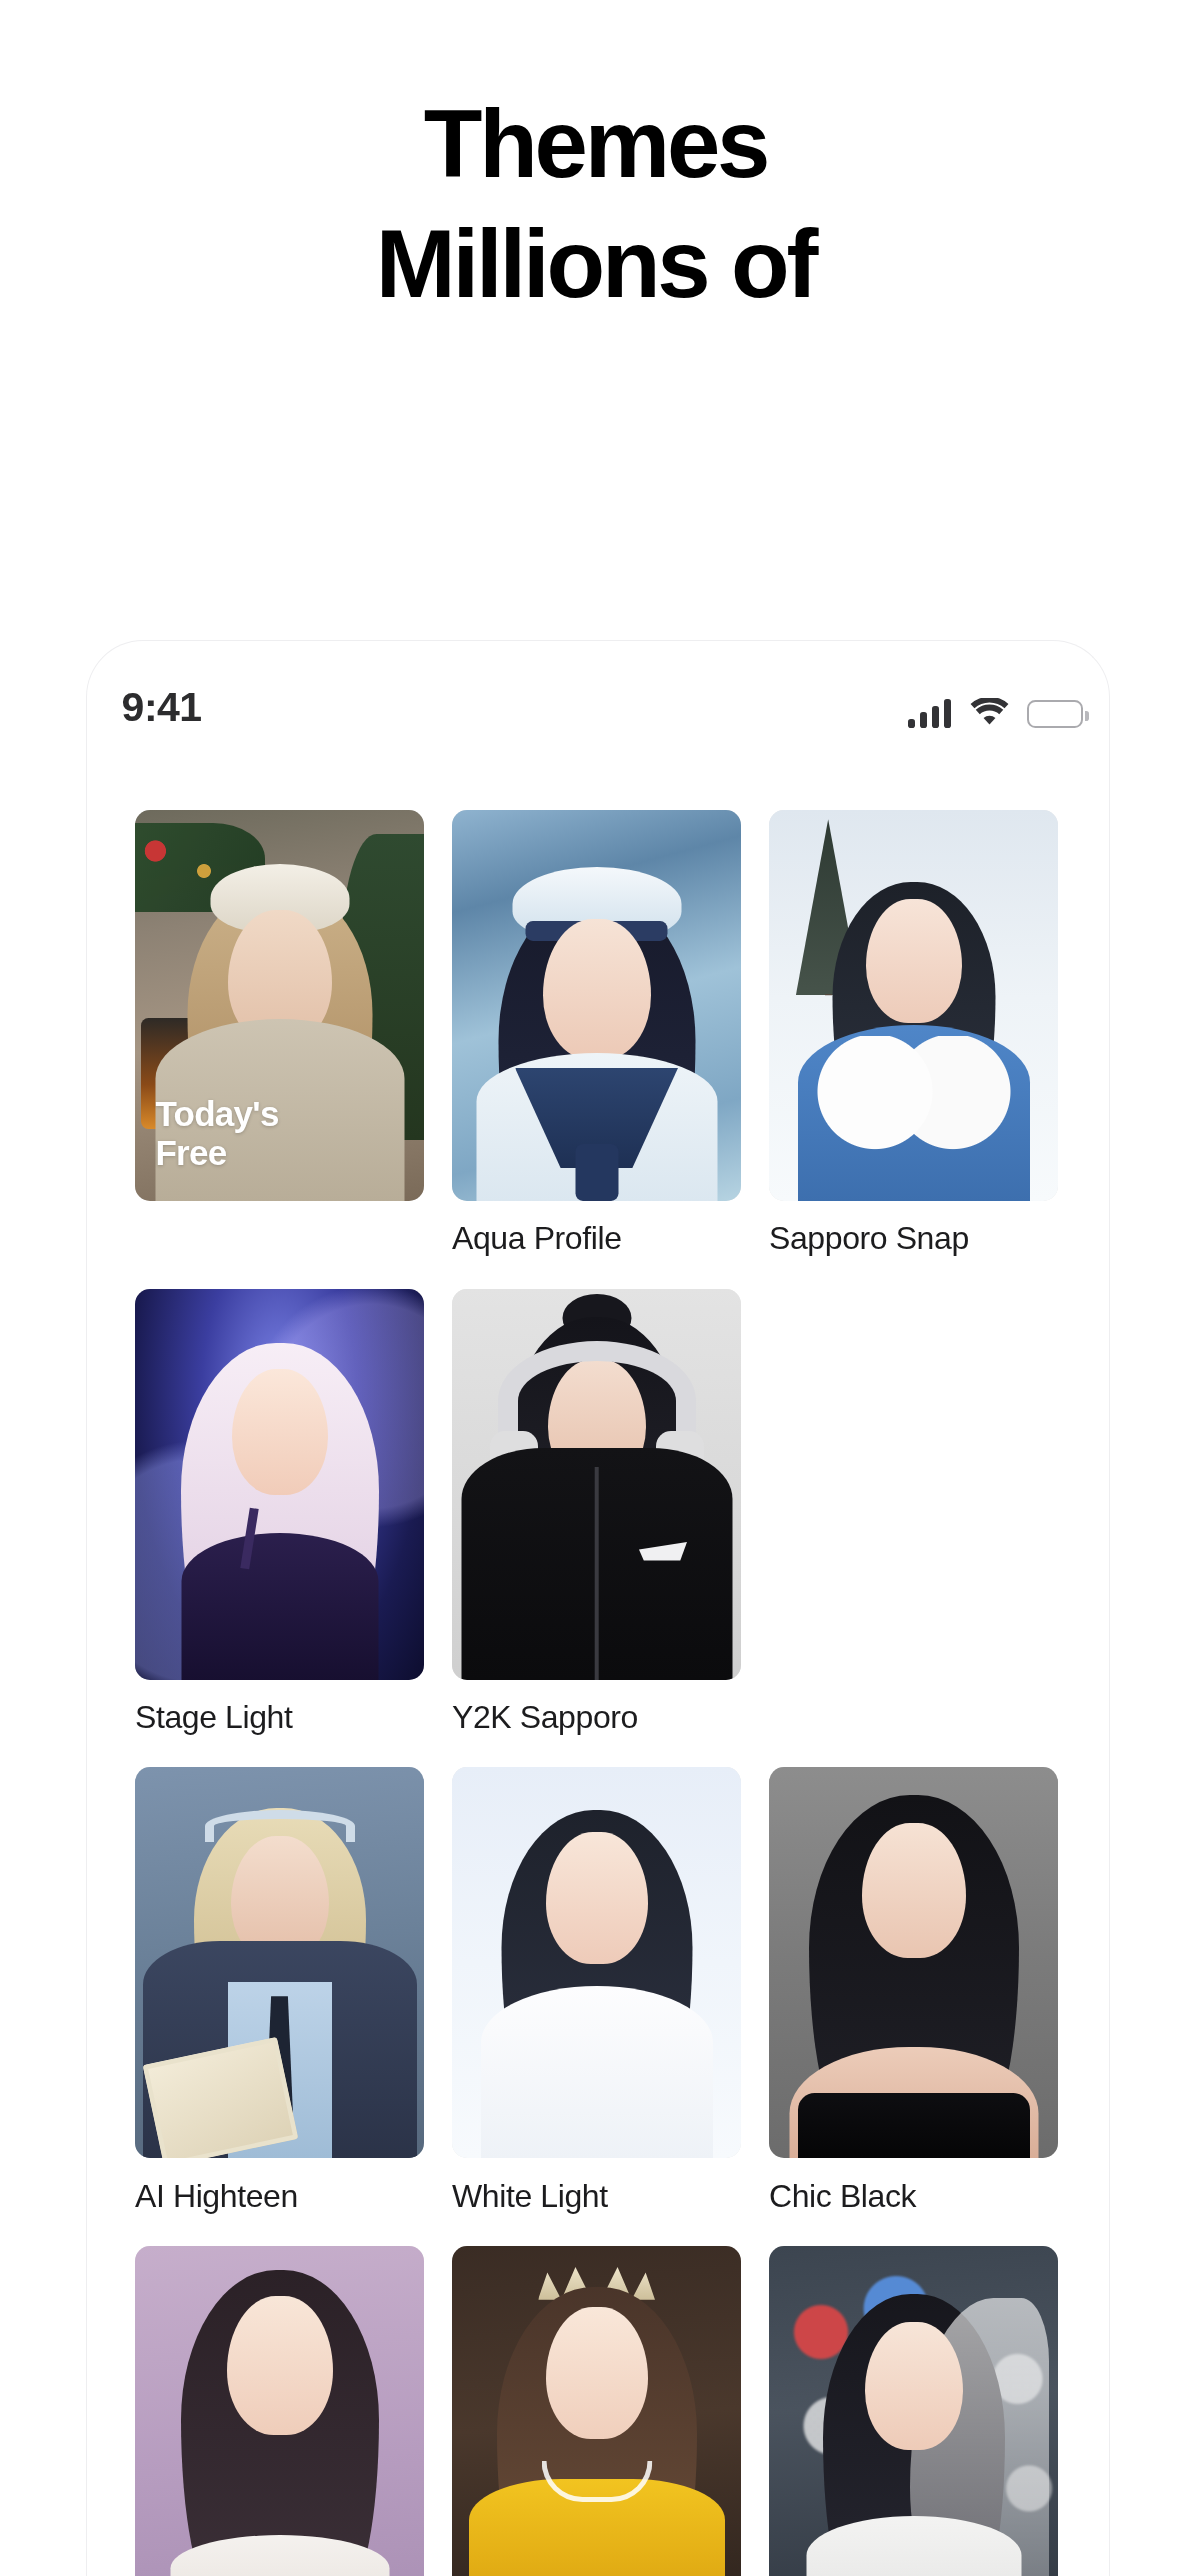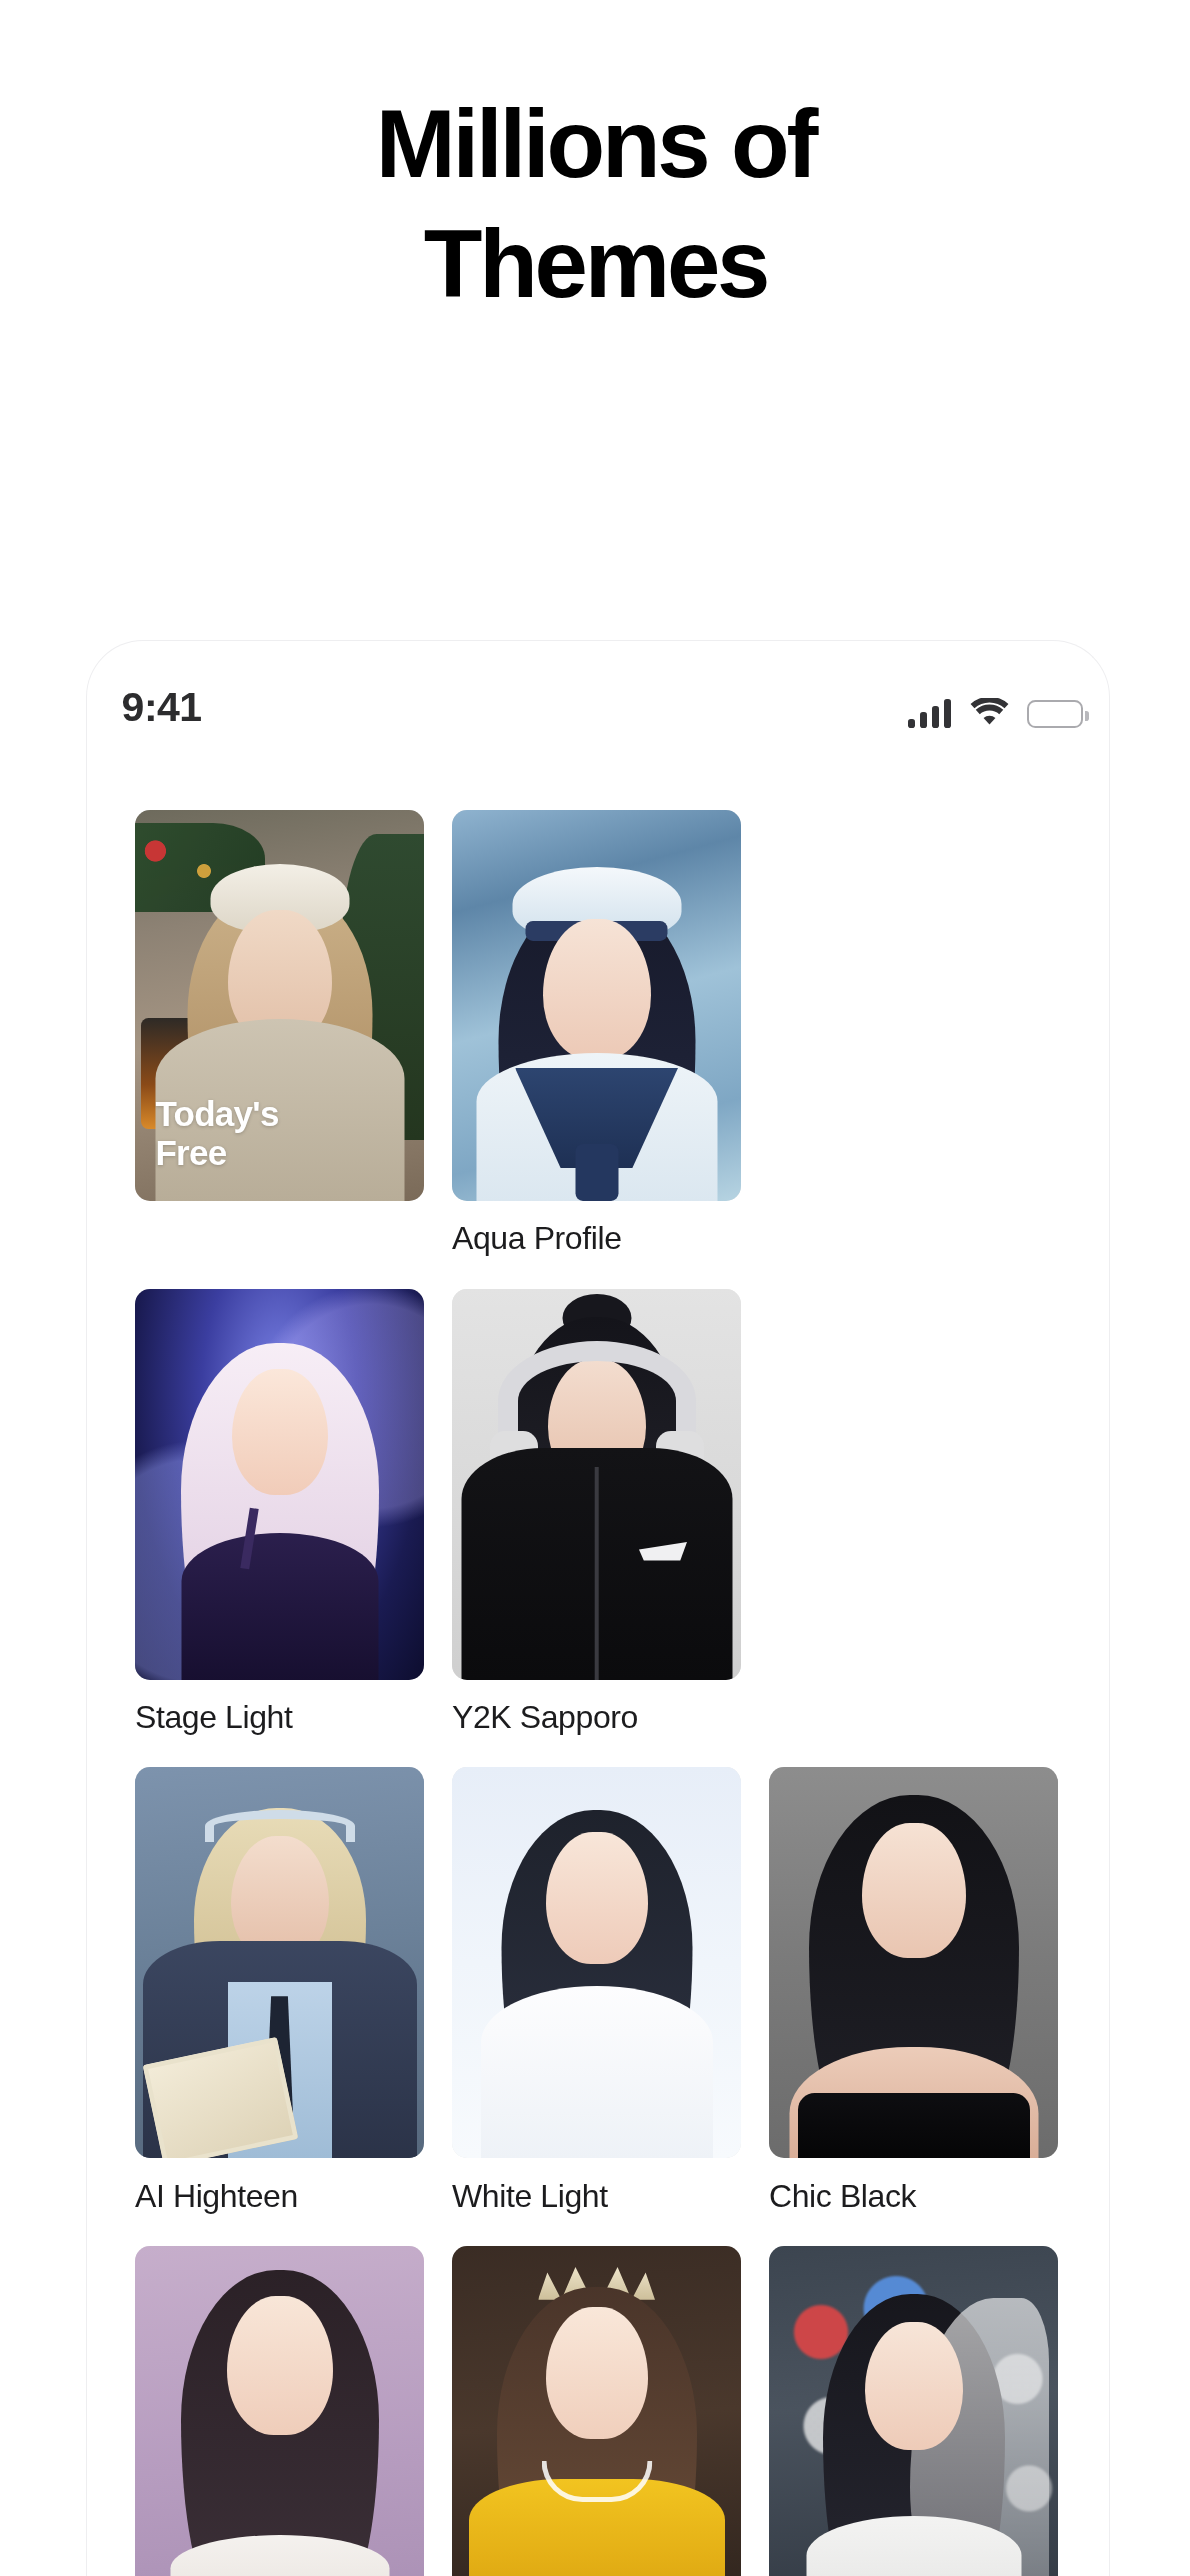--- a/index.html
+++ b/index.html
@@ -257,22 +257,22 @@
   .art-bride .veil { position:absolute; right:9.3px; top:52px; width:139px; height:315px; background:linear-gradient(180deg,rgba(255,255,255,.62),rgba(255,255,255,.3)); border-radius:60% 20% 10% 40%; }
   .art-bride .face { width:98px; height:128px; top:76px; background:linear-gradient(180deg,#f7e5d8,#eecbb8); }
   .art-bride .body { width:215px; height:121px; bottom:0; background:linear-gradient(180deg,#f3f3f2,#e2e2e1); }
 </style>
 </head>
 <body>
 
 <div class="page">
 
   <h1 class="headline">
+    <span class="hl-line">Themes</span>
     <span class="hl-line">Millions of</span>
-    <span class="hl-line">Themes</span>
   </h1>
 
   <div class="phone">
 
     <div class="statusbar">
       <div class="status-time">9:41</div>
       <div class="status-right">
         <span class="sig-bars">
           <i></i>
             <i></i>
@@ -317,20 +317,33 @@
               <span class="hair"></span>
                 <span class="cap"></span>
                 <span class="face"></span>
               <span class="body"></span>
                 <span class="collar"></span>
                 <span class="tie"></span>
             </div>
           </div>
           <div class="caption">Aqua Profile</div>
         </div>
+        <div class="cell">
+          <div class="thumb">
+            <div class="art art-sapporo">
+              <span class="pine"></span>
+                <span class="hair"></span>
+                <span class="face"></span>
+              <span class="body"></span>
+                <span class="scarf"></span>
+                <span class="mitts"></span>
+            </div>
+          </div>
+          <div class="caption">Sapporo Snap</div>
+        </div>
       </div>
 
       <div class="row">
         <div class="cell">
           <div class="thumb">
             <div class="art art-stage">
               <span class="glow"></span>
                 <span class="hair"></span>
                 <span class="face"></span>
               <span class="body"></span>

